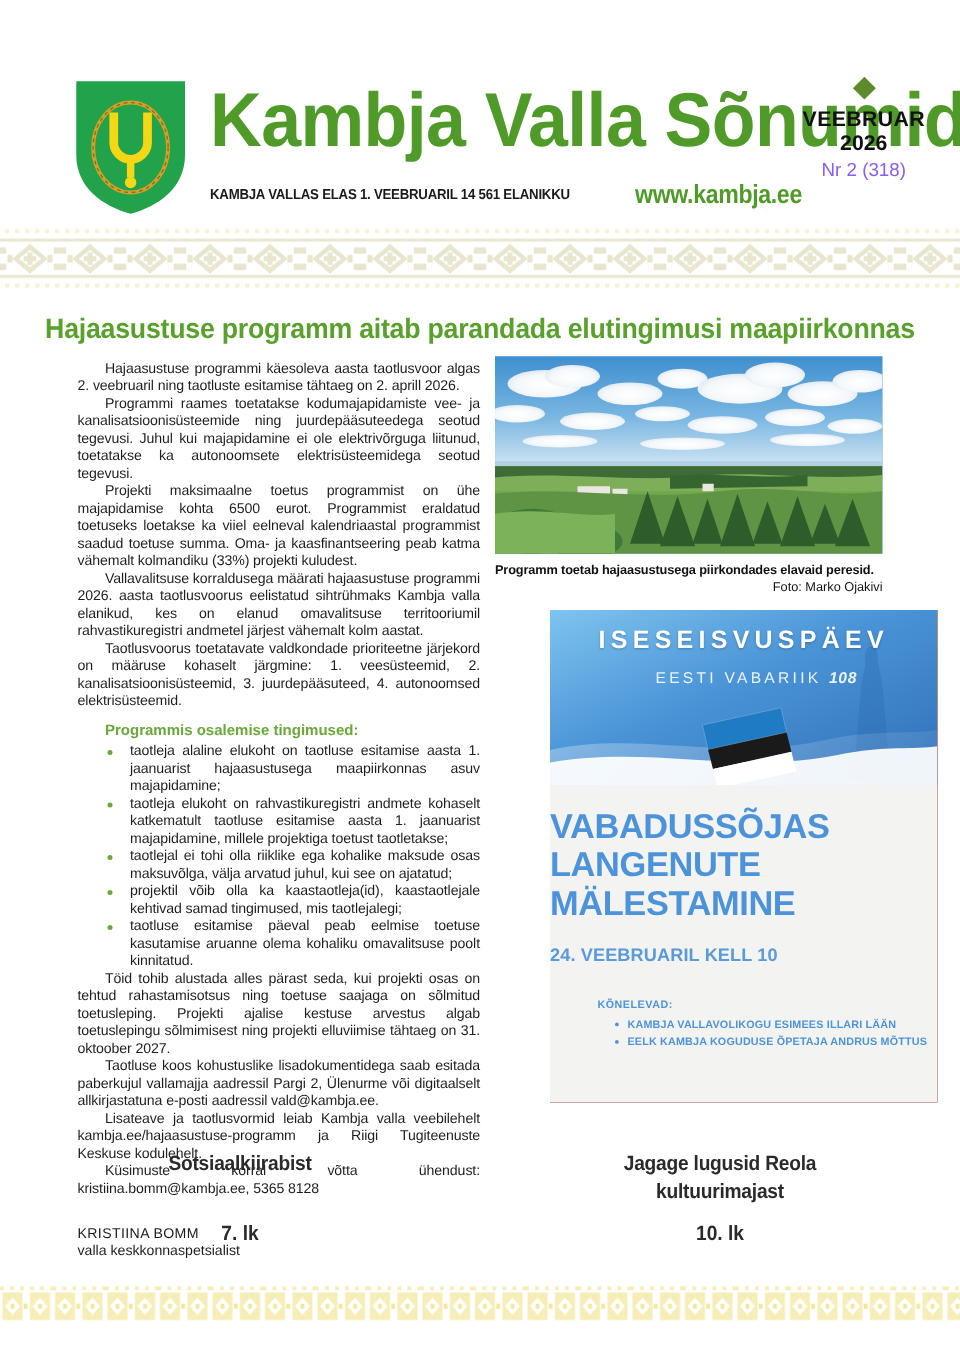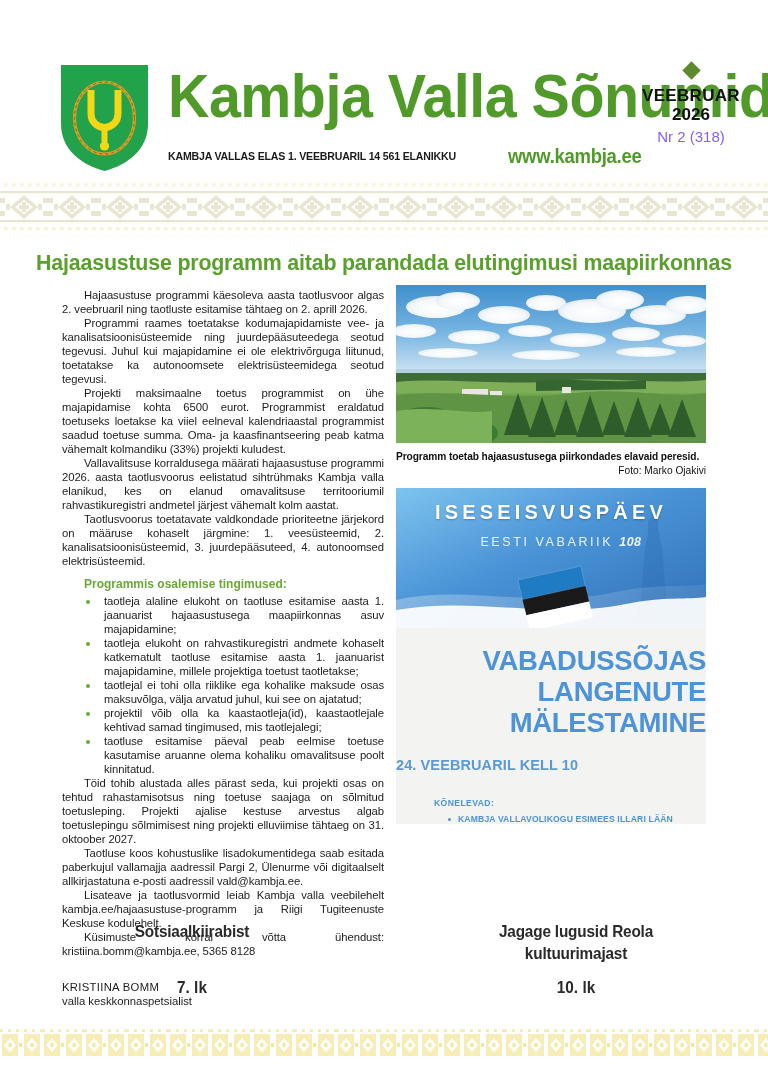--- a/index.html
+++ b/index.html
@@ -249,24 +249,25 @@
     color: #111;
     text-align: right;
     line-height: 13px;
     margin-top: 1px;
   }
 
   
   .ad-poster {
     margin-top: 11px;
     width: 310px;
-    height: 336px;
+    height: 394px;
     background: #7f1d1d;
     position: relative;
     overflow: hidden;
+    margin-left: 44px;
   }
 
   .ad-hero {
     position: relative;
     width: 310px;
     height: 140px;
     overflow: hidden;
   }
   .ad-hero-svg { display: block; width: 310px; height: 140px; }
 
@@ -305,21 +306,21 @@
     position: absolute;
     top: 140px;
     left: 0;
     width: 310px;
     height: 254px;
     background: #f3f3f1;
   }
 
   .ad-main {
     margin-top: 17px;
-    text-align: right;
+    text-align: left;
     color: #4d93d9;
     font-family: "Liberation Sans", sans-serif;
     font-weight: bold;
     font-size: 27.5px;
     line-height: 31px;
     letter-spacing: -0.3px;
   }
 
   .ad-when {
     margin-top: 18px;

